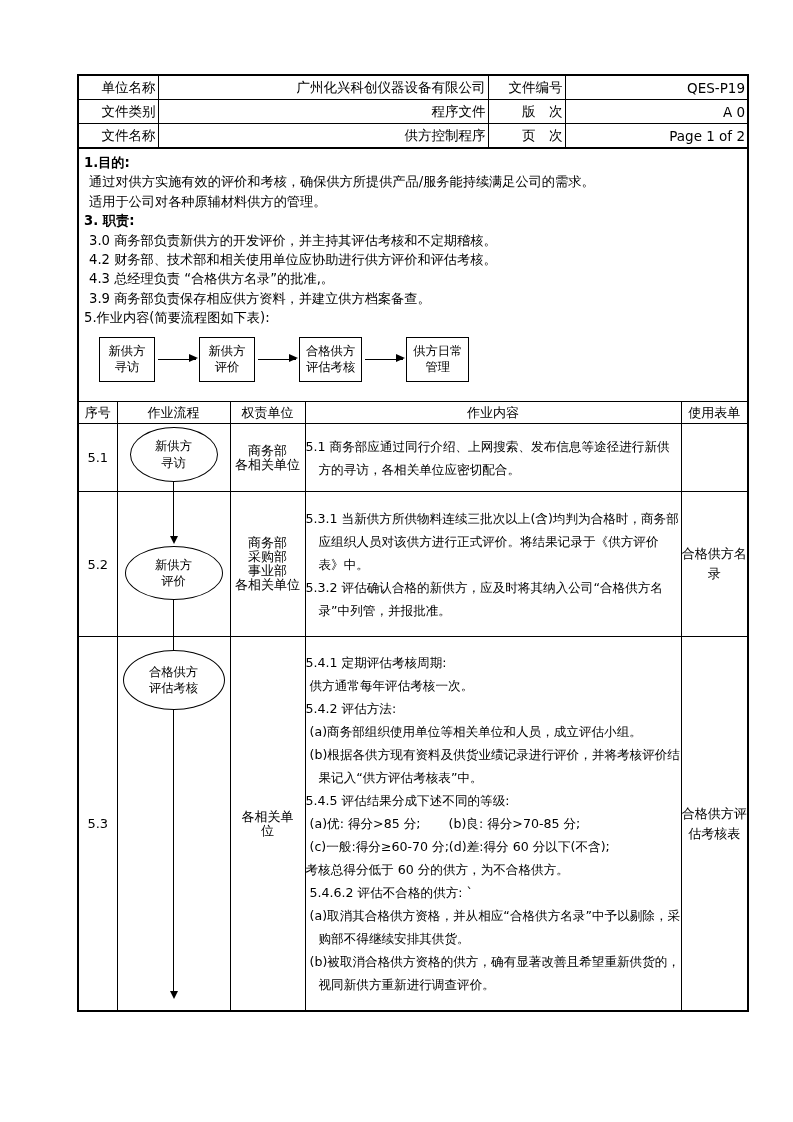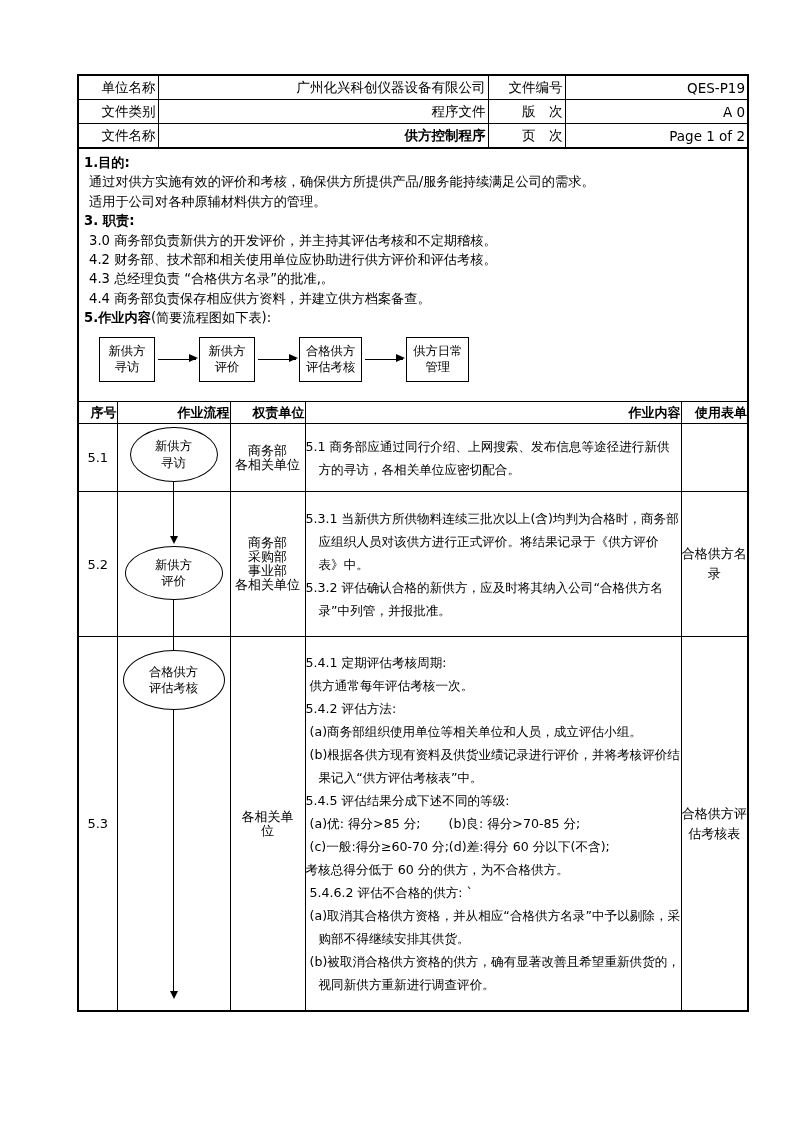--- a/index.html
+++ b/index.html
@@ -14,21 +14,21 @@
   
   table{border-collapse:collapse;table-layout:fixed;width:100%;}
   .hdr-table td{
     border:1px solid #000;height:23px;text-align:right;vertical-align:middle;
     font-size:13.5px;padding:0 2px;overflow:hidden;
   }
   .hdr-table{border-bottom:2px solid #000;}
   .hdr-table tr:first-child td{border-top:none;}
   .hdr-table td:first-child{border-left:none;}
   .hdr-table td:last-child{border-right:none;}
-  .bold{font-weight:bold;}
+  .bold{font-weight:normal;}
   
   .sections{
     height:252px;box-sizing:border-box;padding:4px 0 0 5px;
     font-size:13.2px;line-height:19.4px;overflow:hidden;
   }
   .sec-h{font-weight:bold;}
   .sec-b{padding-left:5px;}
   
   .flowchart{display:flex;align-items:center;margin:9px 0 0 15px;}
   .fbox{
@@ -36,21 +36,21 @@
     padding:5px 6px;text-align:center;white-space:pre-line;
     font-size:12.3px;line-height:16.5px;
   }
   .harrow{width:38px;height:0;border-top:1.5px solid #000;position:relative;margin:0 3px;flex-shrink:0;}
   .harrow::after{
     content:"";position:absolute;right:-2px;top:-5.5px;width:0;height:0;
     border-left:9px solid #000;border-top:4.5px solid transparent;border-bottom:4.5px solid transparent;
   }
   
   .proc-table th,.proc-table td{border:1px solid #000;vertical-align:middle;padding:0;overflow:hidden;}
-  .proc-table th{height:21px;font-weight:bold;font-size:13px;text-align:right;}
+  .proc-table th{height:21px;font-weight:normal;font-size:13px;text-align:center;}
   .proc-table td:first-child,.proc-table th:first-child{border-left:none;}
   .proc-table td:last-child,.proc-table th:last-child{border-right:none;}
   .proc-table tr:last-child td{border-bottom:none;}
   .seq-cell{text-align:center;font-size:13px;}
   .flow-cell{position:relative;}
   .unit-cell{text-align:center;font-size:13px;line-height:14px;white-space:pre-line;padding:0 2px;}
   .content-cell{vertical-align:top;padding:5px 6px 0 9px;font-size:12.6px;line-height:23px;}
   .para{margin:0;white-space:pre-wrap;padding-left:13px;text-indent:-13px;}
   .form-cell{text-align:center;font-size:13px;line-height:20px;padding:0 3px;}
   
@@ -103,21 +103,21 @@
     </table>
 
   <div class="sections">
     <div class="sec-h">1.目的:</div>
     <div class="sec-b">通过对供方实施有效的评价和考核，确保供方所提供产品/服务能持续满足公司的需求。</div>
     <div class="sec-b">适用于公司对各种原辅材料供方的管理。</div>
     <div class="sec-h">3. 职责:</div>
     <div class="sec-b">3.0 商务部负责新供方的开发评价，并主持其评估考核和不定期稽核。</div>
     <div class="sec-b">4.2 财务部、技术部和相关使用单位应协助进行供方评价和评估考核。</div>
     <div class="sec-b">4.3 总经理负责 “合格供方名录”的批准,。</div>
-    <div class="sec-b">4.4 商务部负责保存相应供方资料，并建立供方档案备查。</div>
+    <div class="sec-b">3.9 商务部负责保存相应供方资料，并建立供方档案备查。</div>
     <div>
       <span class="bold">5.作业内容</span><span>(简要流程图如下表):</span>
     </div>
 
     <div class="flowchart">
       <div class="fbox">新供方
 寻访</div>
       <div class="harrow"></div>
       <div class="fbox">新供方
 评价</div>

